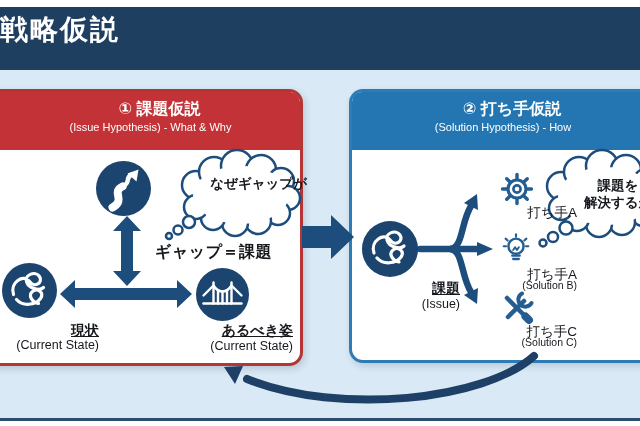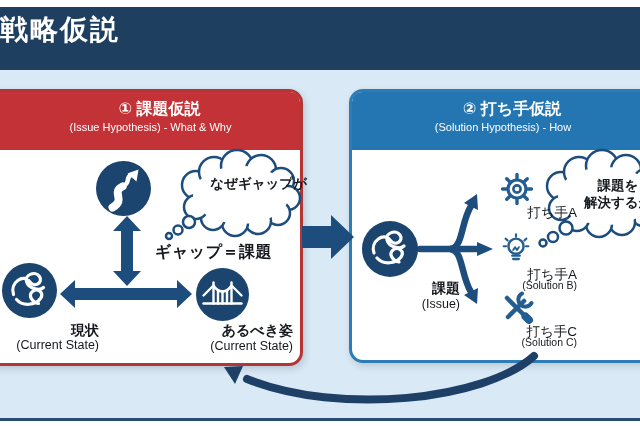--- a/index.html
+++ b/index.html
@@ -37,21 +37,21 @@
   .cloud-mask{fill:#fff;stroke:none;}
   
   .node-svg{position:absolute;display:block;}
   .node-bg{fill:var(--icon_circle);}
   .wht{stroke:#fff;fill:none;stroke-linecap:round;stroke-linejoin:round;}
   .out{stroke:var(--outline_icon);fill:none;stroke-linecap:round;stroke-linejoin:round;}
   
   .lbl{position:absolute;text-align:right;color:#15181d;line-height:1.12;white-space:nowrap;}
   .bubble-text{font-size:13.5px;font-weight:bold;color:#15181d;}
   .gap-label{font-size:16px;font-weight:bold;letter-spacing:.5px;}
-  .main-label{font-size:14px;font-weight:bold;}
+  .main-label{font-size:14px;font-weight:bold;text-decoration:underline;}
   .sub-label{font-size:12.5px;}
   .sol-label{font-size:13.5px;font-weight:normal;}
   .sol-sub{font-size:10.5px;}
 </style>
 </head>
 <body>
 
 <div class="stage">
 
   <div class="abs banner">

